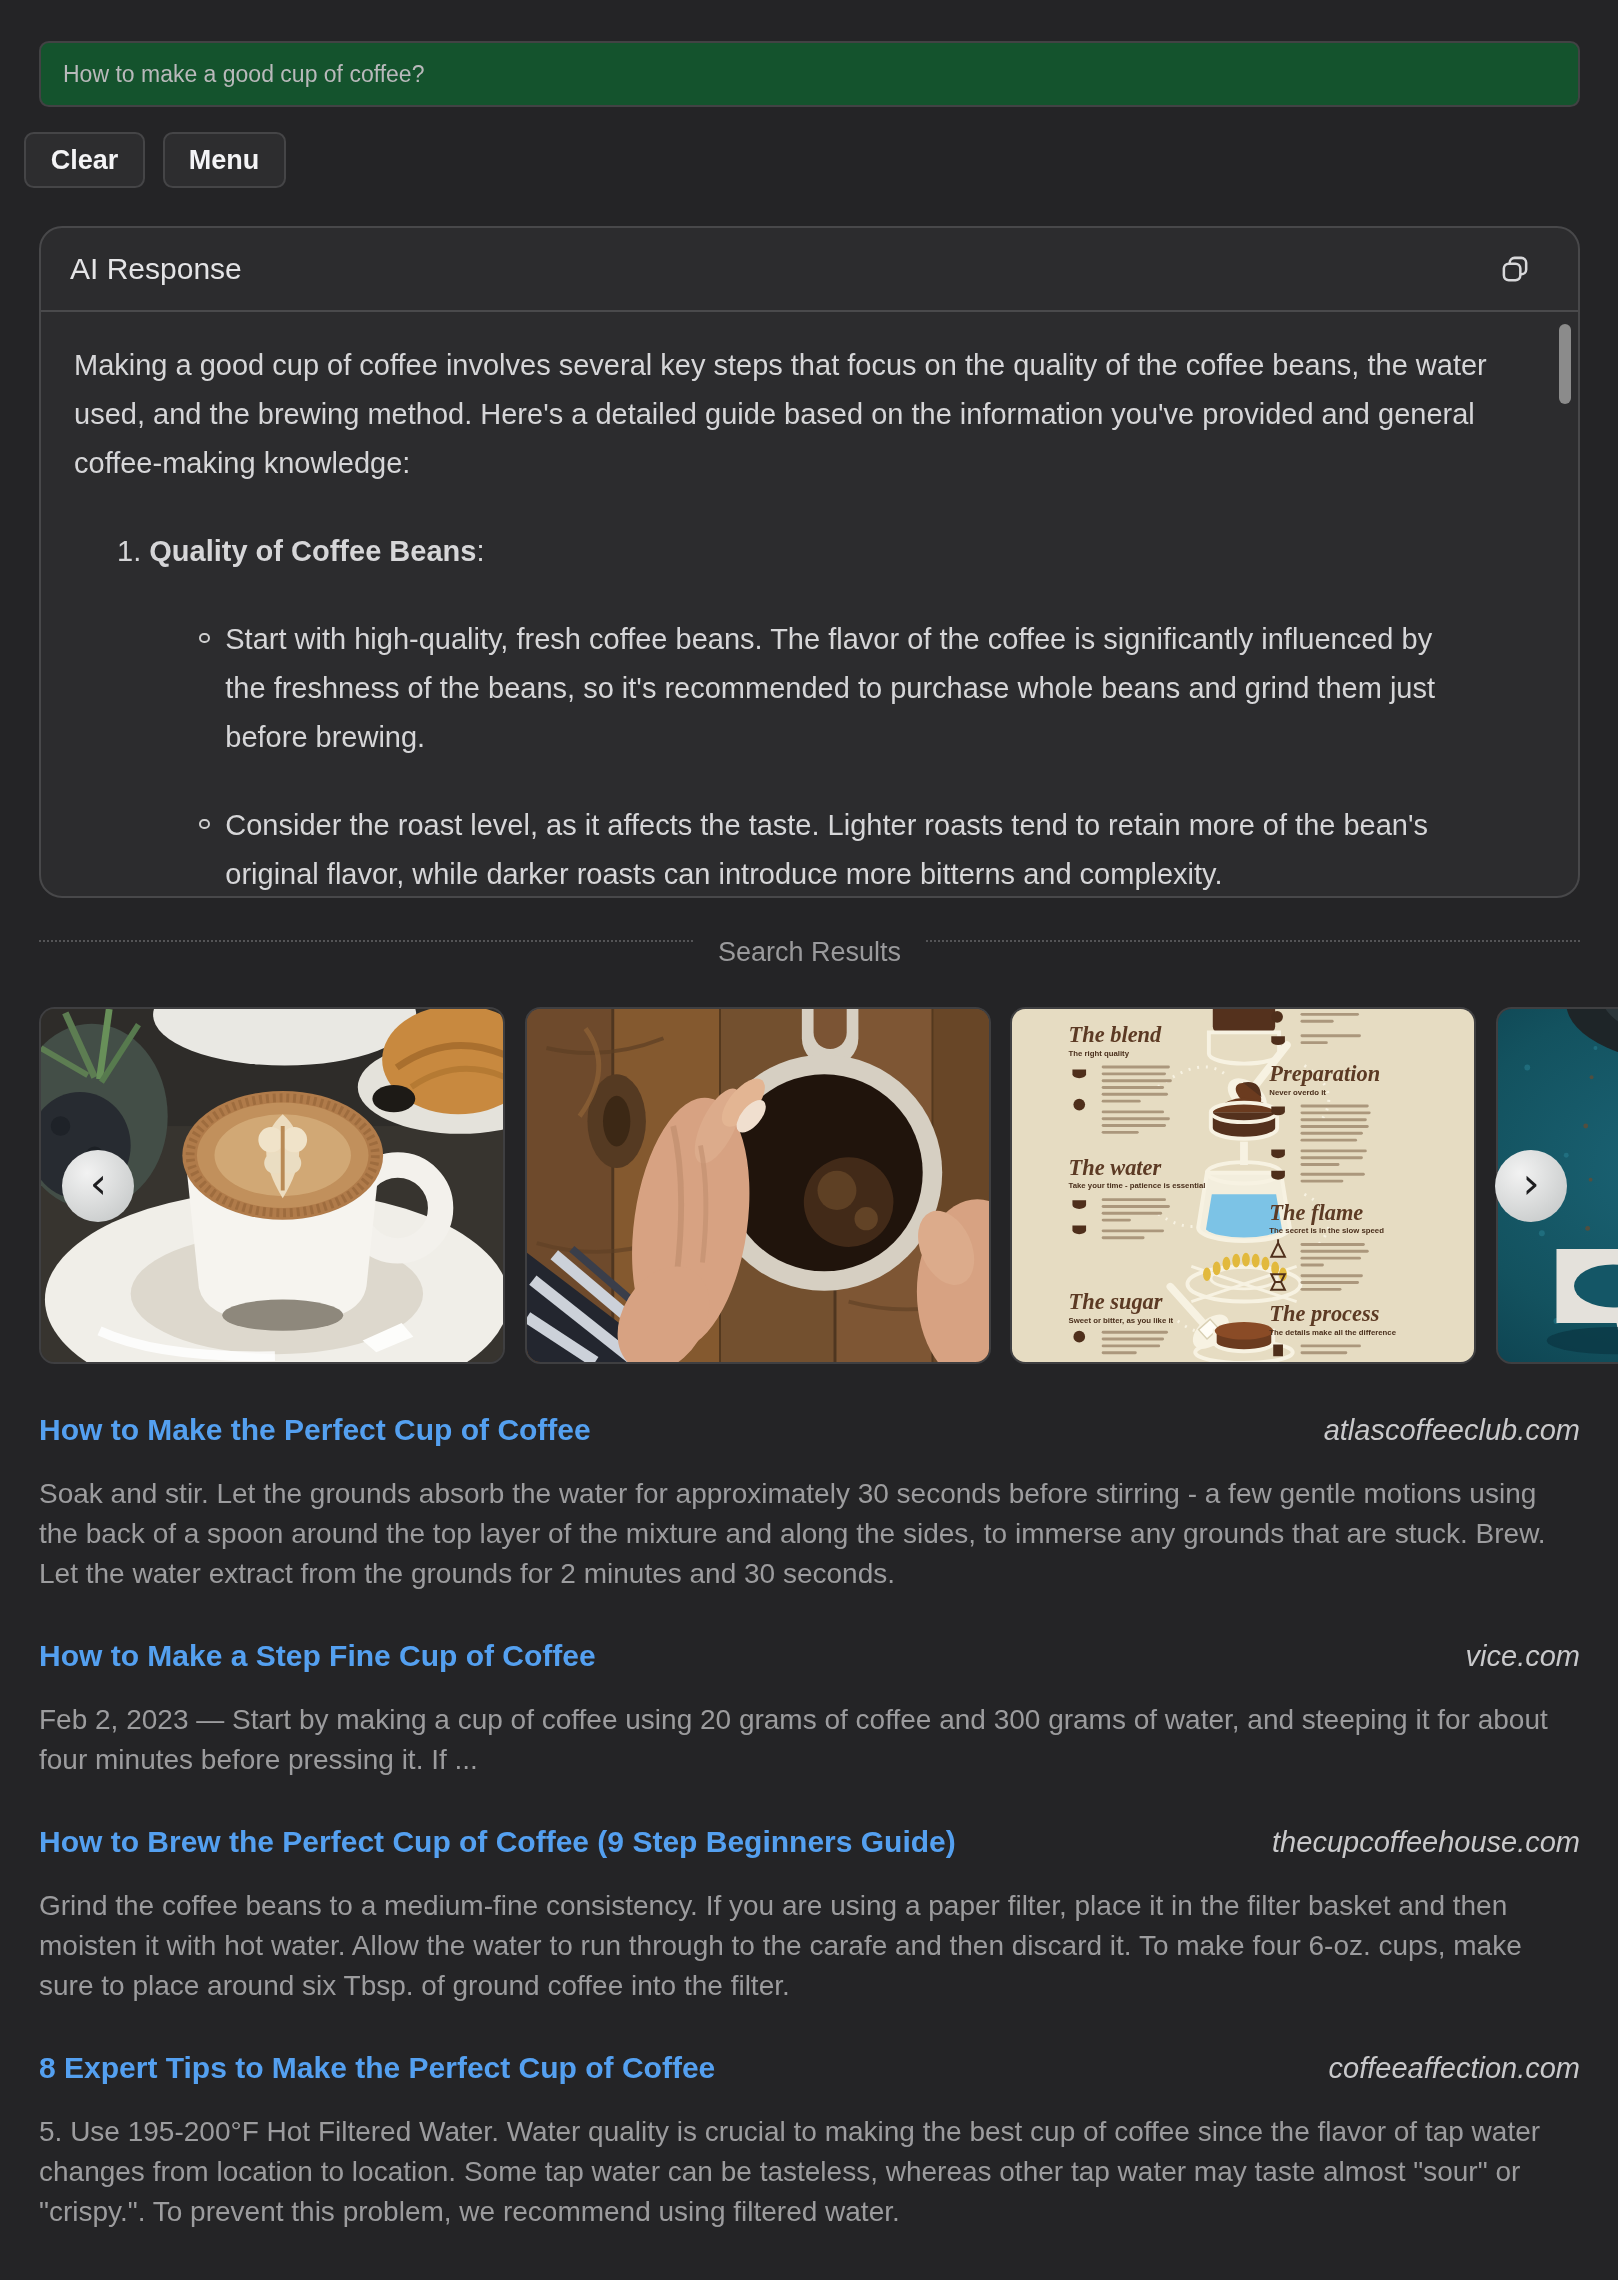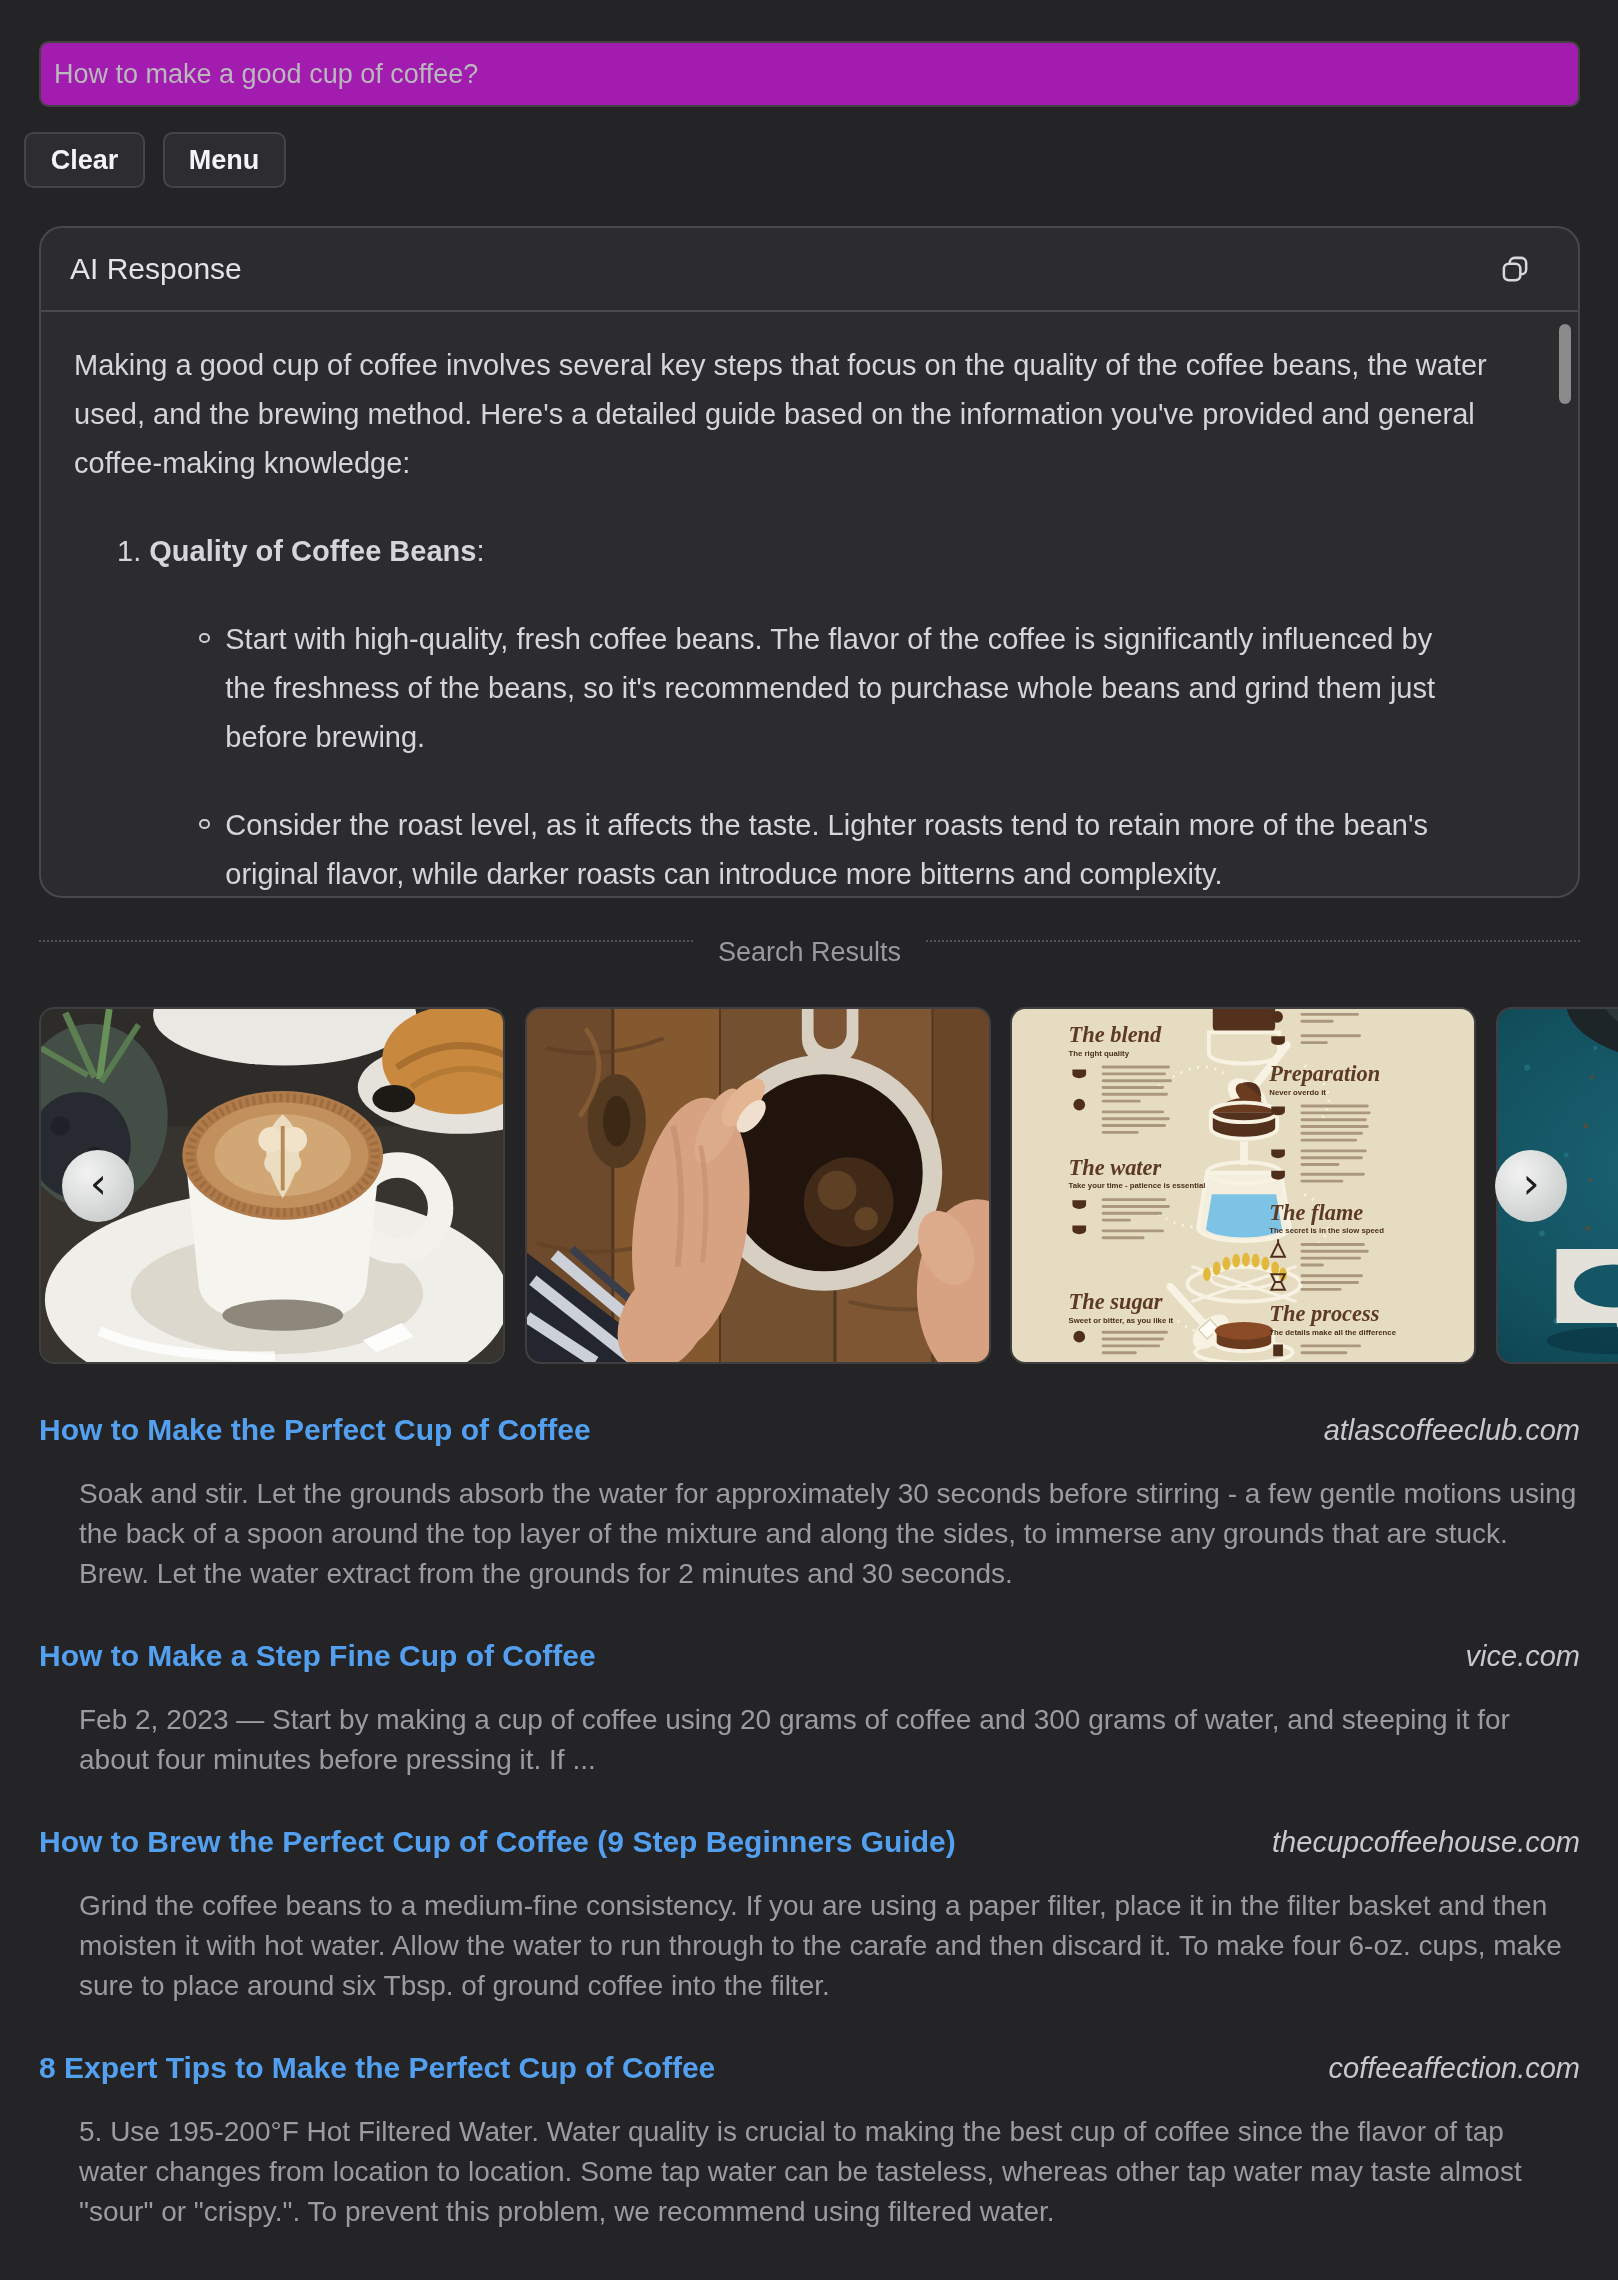--- a/index.html
+++ b/index.html
@@ -6,23 +6,23 @@
   html,body { width:1619px; height:2280px; overflow:hidden; }
   body {
     background:#242426;
     font-family:"Liberation Sans", sans-serif;
     -webkit-font-smoothing:antialiased;
   }
 
   
   .query-input {
     display:block; width:1541px; height:66px;
-    margin:41px 39px 0; padding:0 13px;
-    background:#a21caf; border:2px solid #424244; border-radius:9.8px;
-    color:#b9b9bb; font-size:27px; font-family:"Liberation Sans",sans-serif;
+    margin:41px 39px 0; padding:0 22px;
+    background:#14532d; border:2px solid #424244; border-radius:9.8px;
+    color:#b9b9bb; font-size:23px; font-family:"Liberation Sans",sans-serif;
     outline:none;
   }
   .btn-row { display:flex; gap:17.6px; margin:25px 24px 0; height:56px; }
   .btn {
     height:56px; background:#2d2d2f; border:2px solid #454547; border-radius:9.8px;
     color:#f4f4f6; font-size:27px; font-weight:700; font-family:"Liberation Sans",sans-serif;
     display:flex; align-items:center; justify-content:center; cursor:pointer;
   }
   .btn-clear { width:121px; }
   .btn-search { flex:1; }
@@ -82,21 +82,21 @@
   .nav-prev { left:23.4px; }
   .nav-next { left:1456px; }
 
   
   .results { margin:0 39px; }
   .result { margin-top:45px; }
   .result:first-child { margin-top:49px; }
   .result-head { display:flex; justify-content:space-between; align-items:baseline; gap:29px; }
   .result-title { color:#54a0f0; font-size:30px; font-weight:700; cursor:pointer; white-space:nowrap; }
   .result-domain { color:#c9c9cb; font-size:29px; font-style:italic; white-space:nowrap; }
-  .result-snippet { margin-top:27px; color:#9c9c9e; font-size:28px; line-height:40px;margin-left:40px; }
+  .result-snippet { margin-top:27px; color:#9c9c9e; font-size:28px; line-height:40px; }
 
   
   .ig-title { font:italic 700 23px "Liberation Serif", serif; fill:#5c3a24; }
   .ig-sub   { font:700 8px "Liberation Sans", sans-serif; fill:#4a2f1c; }
 </style>
 </head>
 <body>
 
 <input class="query-input" type="text" value="How to make a good cup of coffee?" style="">
 

